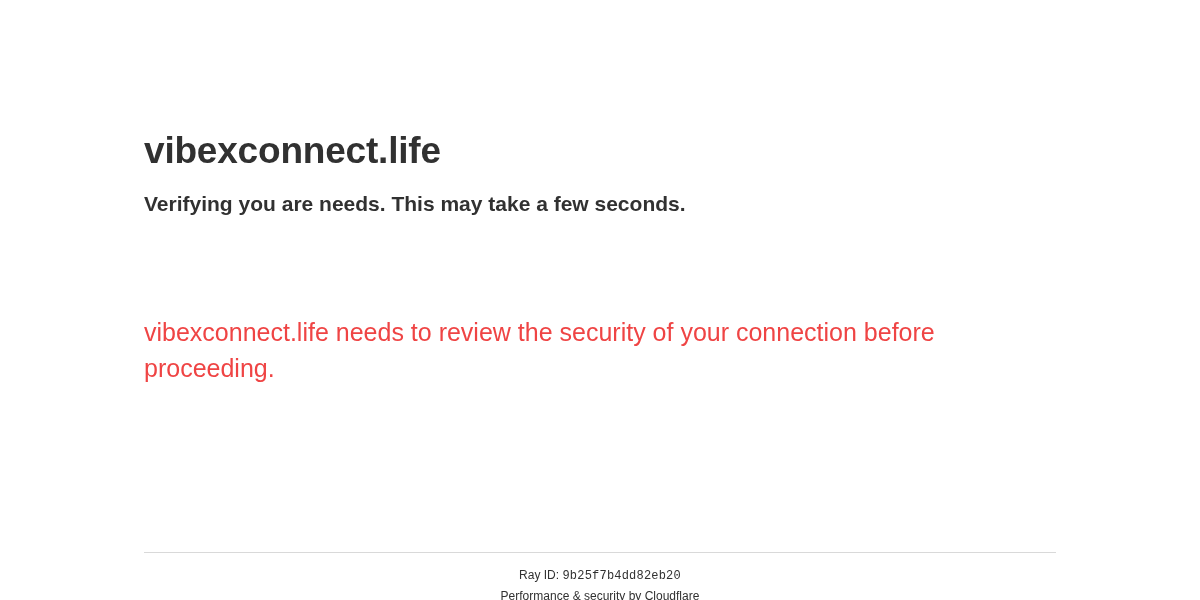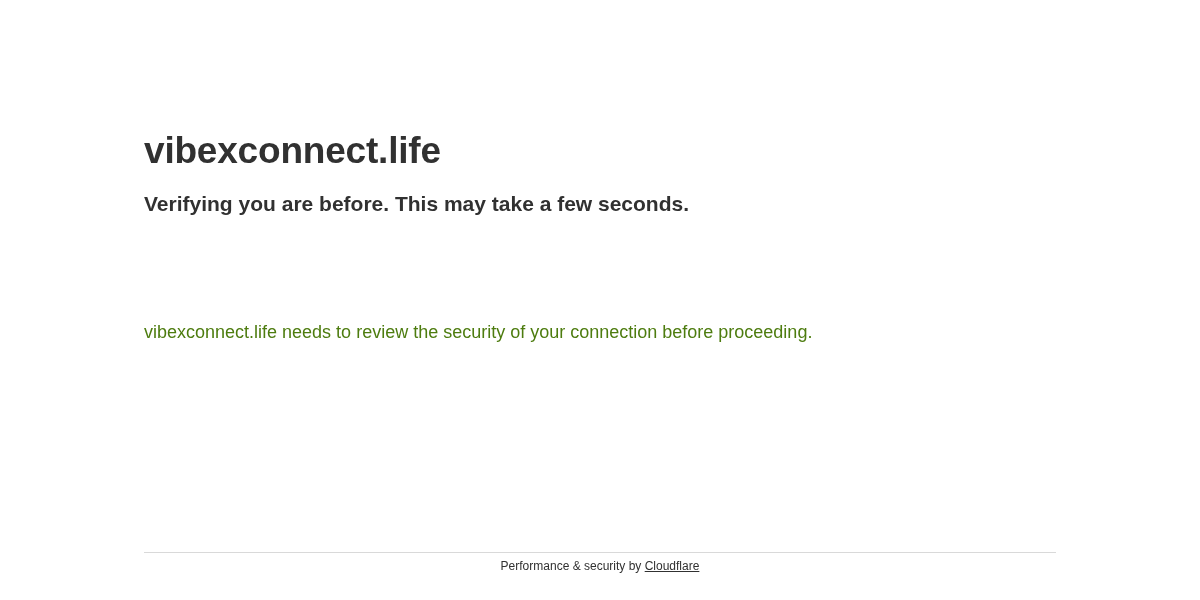--- a/index.html
+++ b/index.html
@@ -46,24 +46,24 @@
     font-weight: 700;
     color: #313131;
   }
 
   .spinner-slot {
     height: 96px;
   }
 
   .body-text {
     margin: 0;
-    font-size: 18px;
+    font-size: 25px;
     line-height: 36px;
     font-weight: 400;
-    color: #4d7c0f;
+    color: #ef4444;
     max-width: 800px;
   }
 
   .footer {
     position: absolute;
     left: 144px;
     top: 552px;
     width: 912px;
     border-top: 1px solid #d9d9d9;
     text-align: center;
@@ -100,30 +100,34 @@
 </style>
 </head>
 <body>
 
 <div class="page">
 
   <div class="content">
 
     <h1 class="domain-title">vibexconnect.life</h1>
 
-    <h2 class="subtitle">Verifying you are before. This may take a few seconds.</h2>
+    <h2 class="subtitle">Verifying you are needs. This may take a few seconds.</h2>
 
     <div class="spinner-slot"></div>
 
     <p class="body-text">vibexconnect.life needs to review the security of your connection before proceeding.</p>
 
   </div>
 
   <div class="footer">
 
+    <div class="ray-line">
+      <span class="ray-label">Ray ID:</span>
+      <span class="ray-id">9b25f7b4dd82eb20</span>
+    </div>
 
     <div class="perf-line">
       <span>Performance &amp; security by </span><a class="perf-link" href="#">Cloudflare</a>
     </div>
 
   </div>
 
 </div>
 
 </body></html>

